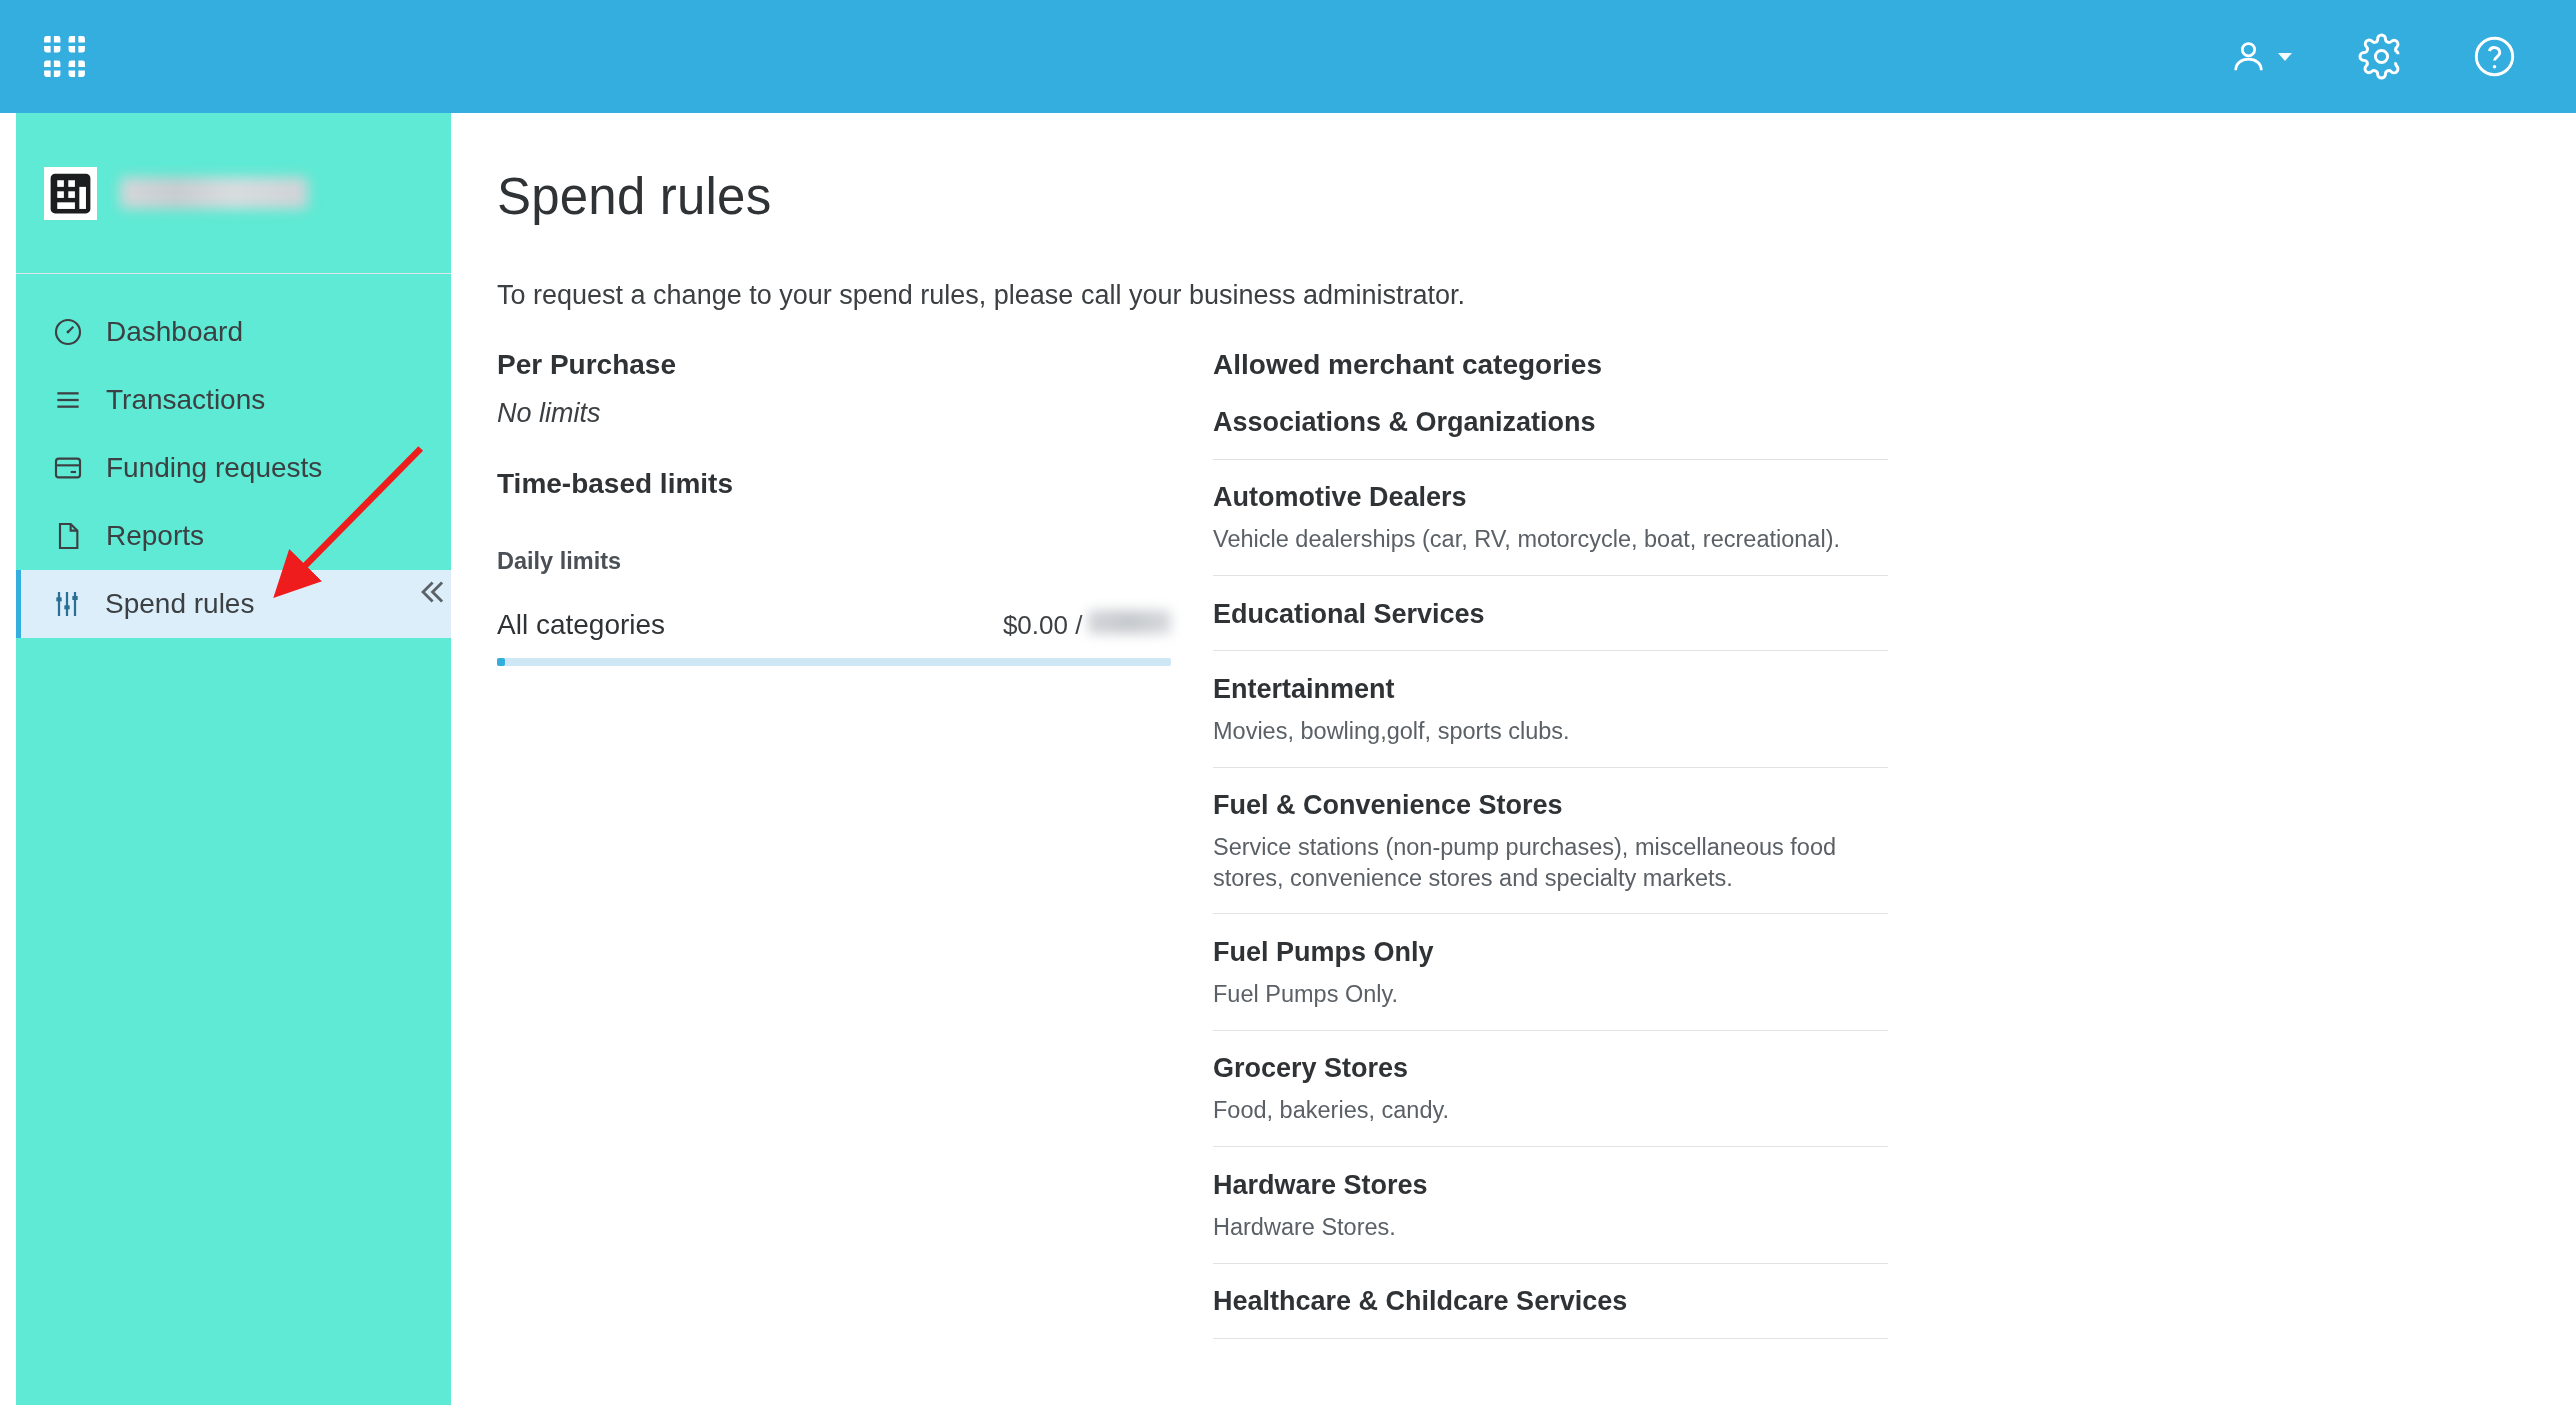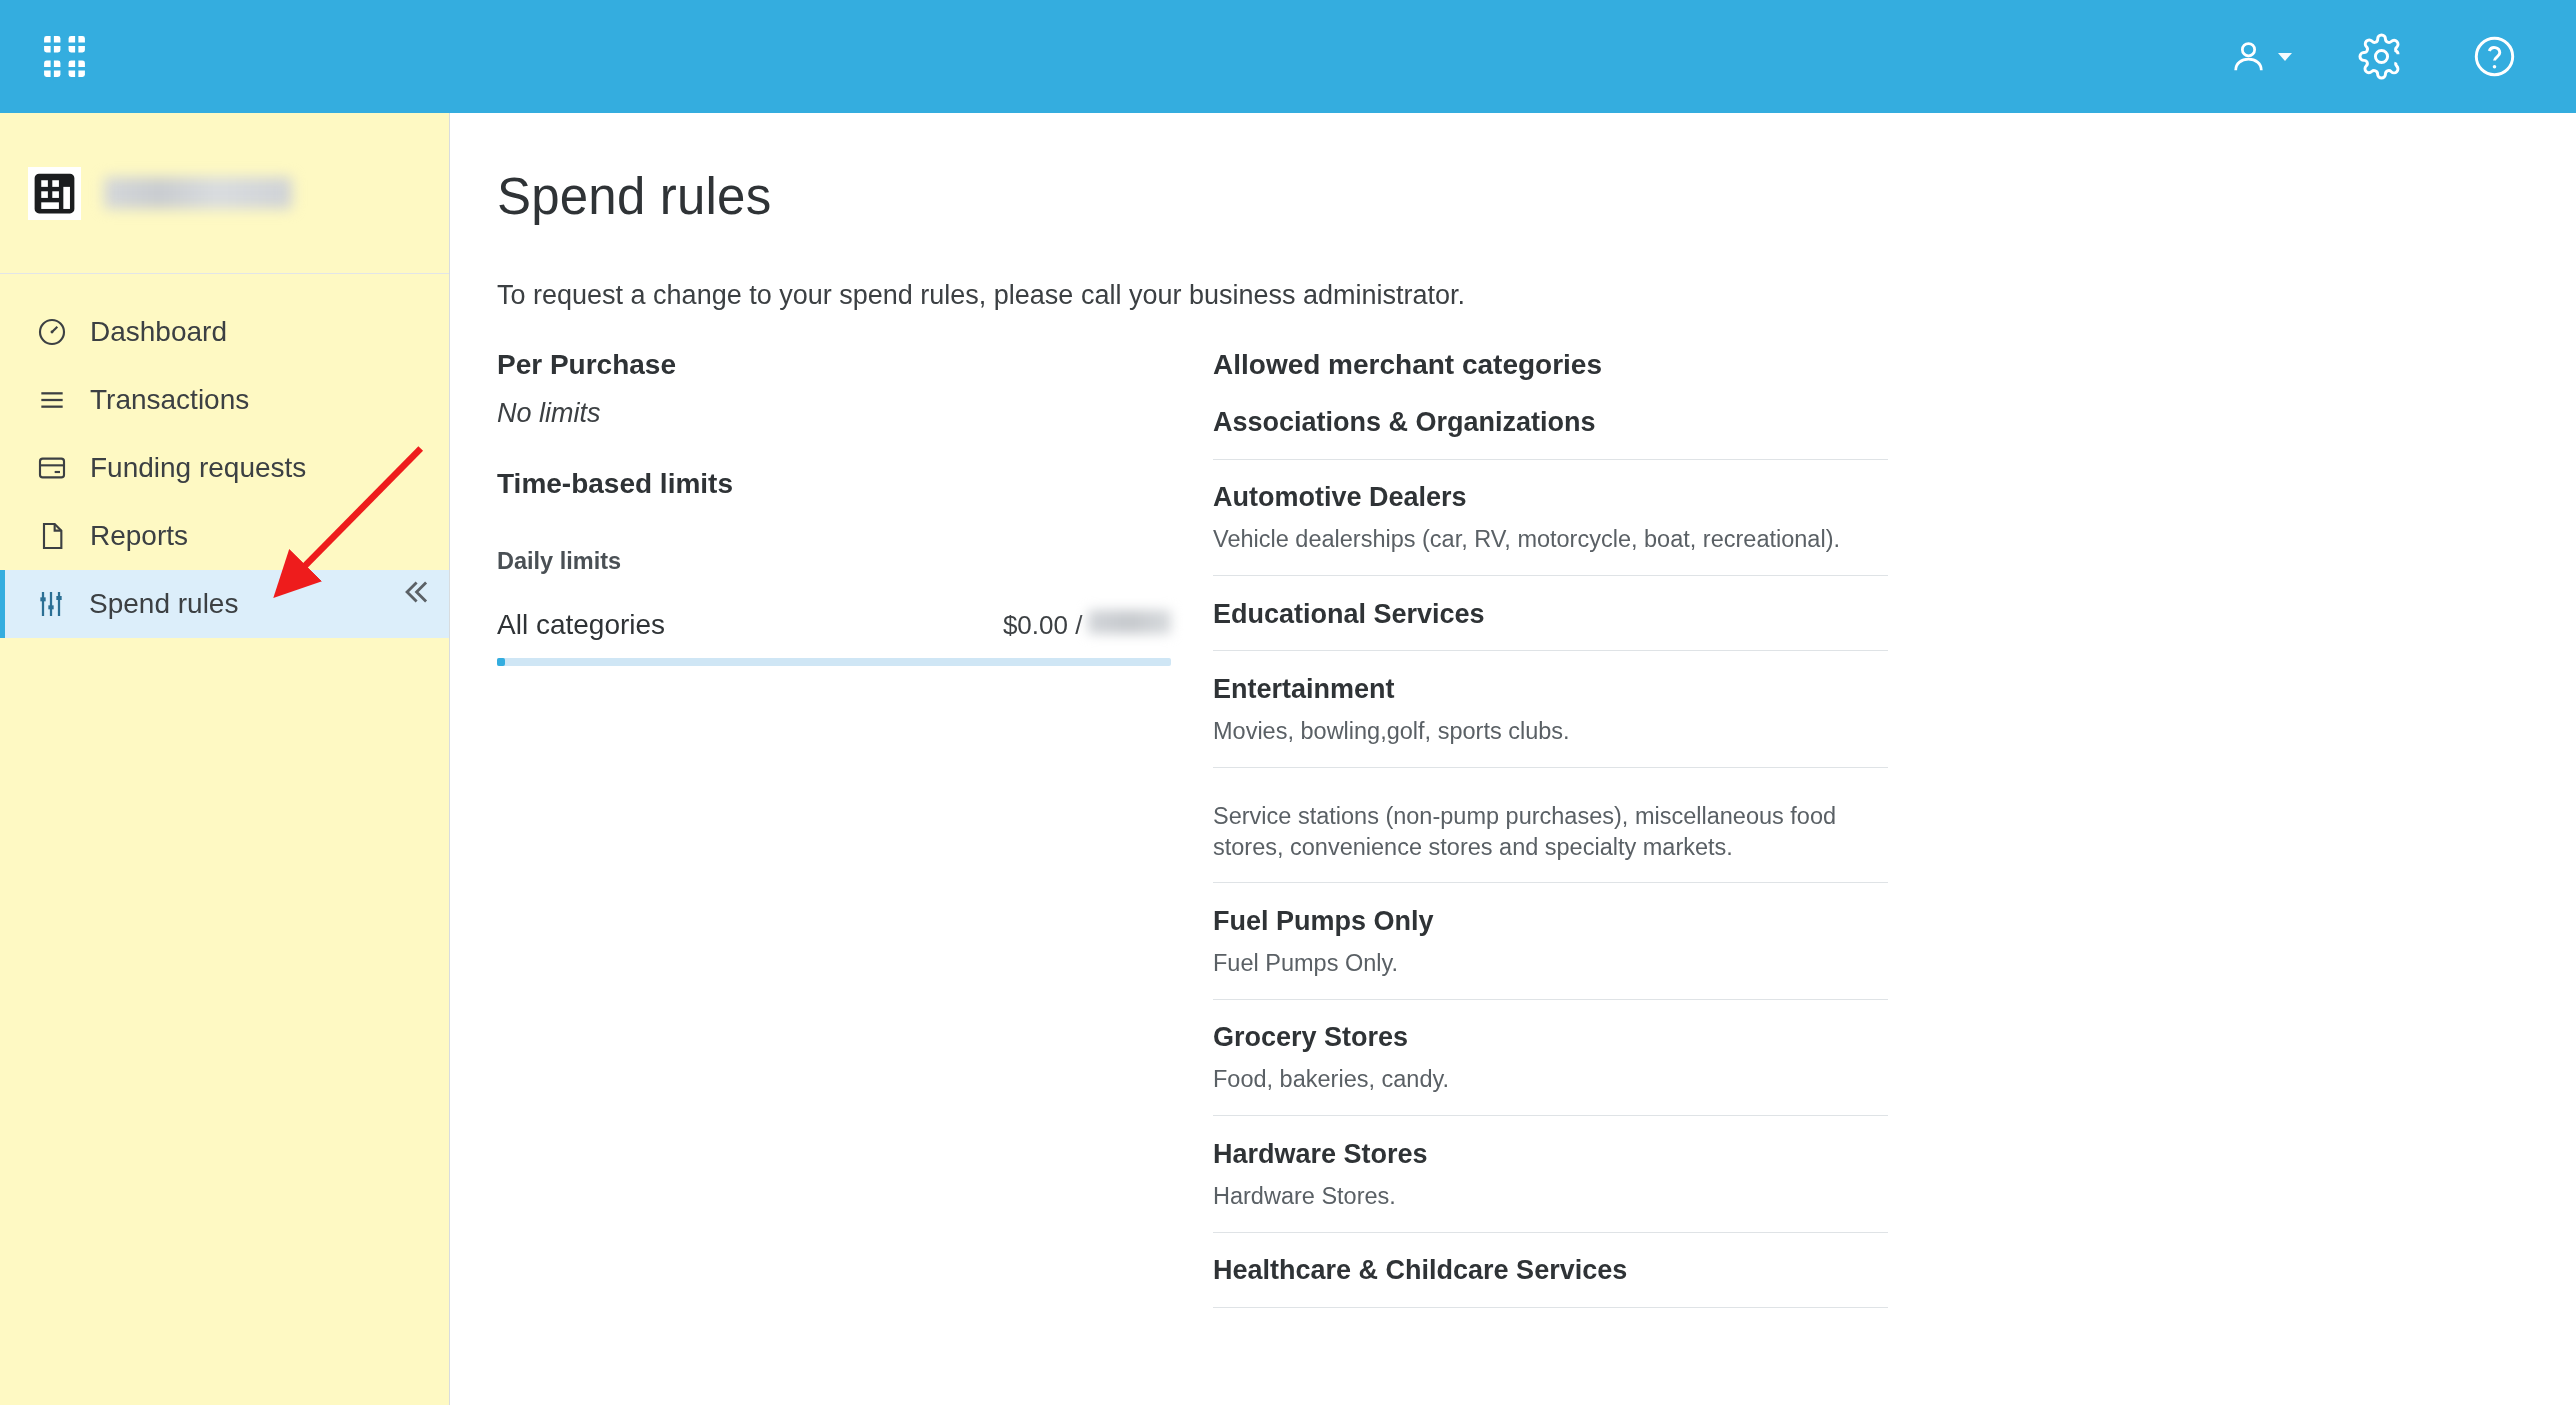--- a/index.html
+++ b/index.html
@@ -28,22 +28,22 @@
   }
   .topbar-icon { display: flex; align-items: center; gap: 9.4px; cursor: pointer; }
   .chev {
     width: 0; height: 0; border-left: 7.5px solid transparent;
     border-right: 7.5px solid transparent; border-top: 8.4px solid #ffffff;
     opacity: .95;
   }
 
   
   .sidebar {
-    position: absolute; left: 0; top: 113px; width: 450px; height: 1293px;
-    background: #fef9c3; border-right: 0.9px solid #d8dcdf;
+    position: absolute; left: 16px; top: 113px; width: 450px; height: 1293px;
+    background: #5eead4; border-right: 0.9px solid #d8dcdf;
   }
   .org-block {
     height: 161px; display: flex; align-items: center;
     padding-left: 28px; border-bottom: 0.9px solid #e2e5e8;
   }
   .org-logo {
     width: 53px; height: 53px; background: #ffffff;
     display: flex; align-items: center; justify-content: center;
   }
   .org-name-blur {
@@ -314,20 +314,21 @@
           <div class="cat">
             <div class="cat-title">Educational Services</div>
           </div>
 
           <div class="cat">
             <div class="cat-title">Entertainment</div>
             <div class="cat-desc">Movies, bowling,golf, sports clubs.</div>
           </div>
 
           <div class="cat">
+            <div class="cat-title">Fuel &amp; Convenience Stores</div>
             <div class="cat-desc">Service stations (non-pump purchases), miscellaneous food stores, convenience stores and specialty markets.</div>
           </div>
 
           <div class="cat">
             <div class="cat-title">Fuel Pumps Only</div>
             <div class="cat-desc">Fuel Pumps Only.</div>
           </div>
 
           <div class="cat">
             <div class="cat-title">Grocery Stores</div>

